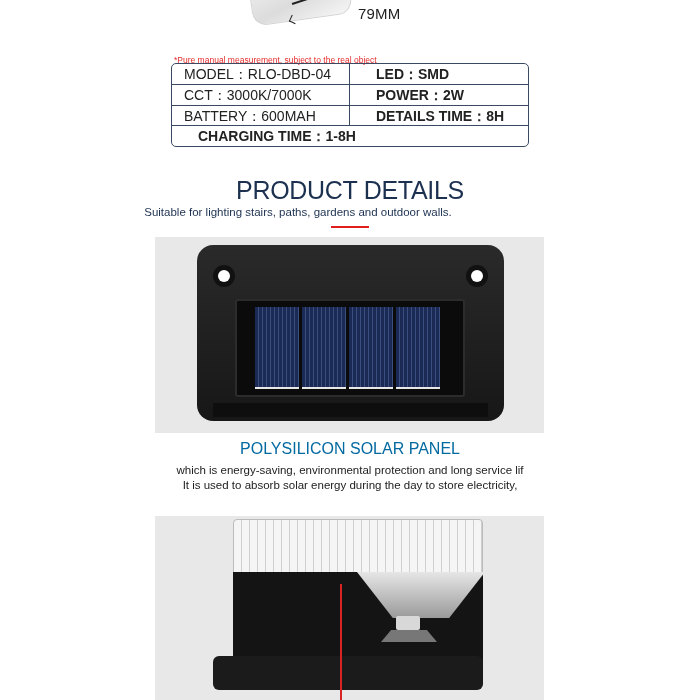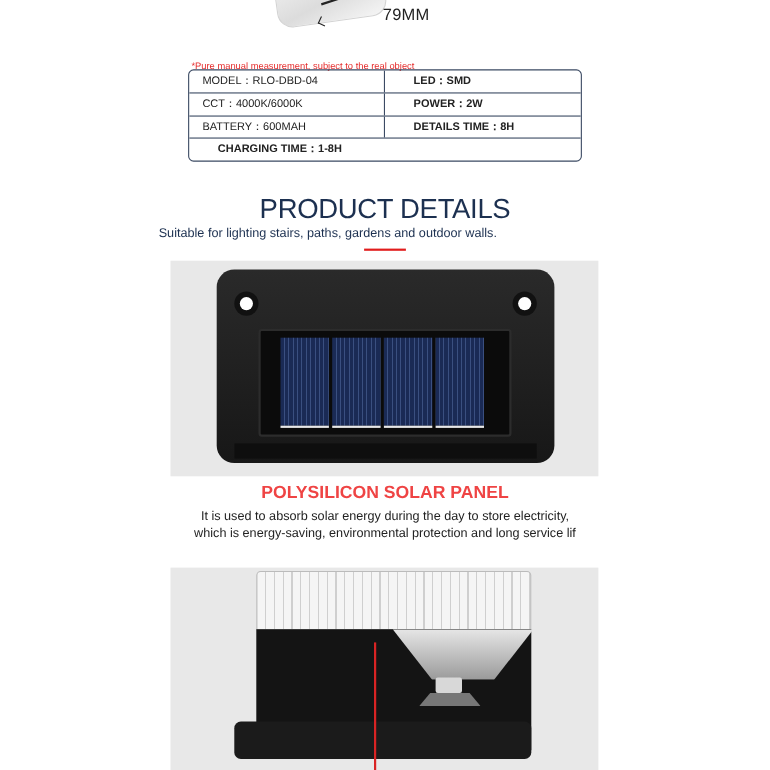--- a/index.html
+++ b/index.html
@@ -4,45 +4,45 @@
 <style>
   * { margin:0; padding:0; box-sizing:border-box; }
   html, body { width:700px; height:700px; overflow:hidden; background:#ffffff; font-family:"Liberation Sans", sans-serif; }
   .page { position:relative; width:700px; height:700px; background:#fff; }
 
   
   .top-product { position:absolute; left:250px; top:-30px; width:100px; height:50px; border-radius:14px;
     background:linear-gradient(160deg,#f3f3f3 0%,#dcdcdc 55%,#f6f6f6 100%); border:1px solid #d3d3d3; transform:rotate(-8deg); }
   .arrow-line { position:absolute; left:292px; top:3px; width:90px; height:1.5px; background:#222; transform-origin:left center; transform:rotate(-18deg); }
   .arrow-head { position:absolute; left:290px; top:16px; width:7px; height:7px; border-left:1.5px solid #222; border-bottom:1.5px solid #222; transform:rotate(25deg); }
-  .dim-label { position:absolute; left:348px; top:5px; font-size:15px; color:#222; letter-spacing:0.2px; }
+  .dim-label { position:absolute; left:358px; top:5px; font-size:15px; color:#222; letter-spacing:0.2px; }
 
   .disclaimer { position:absolute; left:174px; top:55px; font-size:8.5px; color:#e52b2b; }
 
   .spec-table { position:absolute; left:171px; top:63px; width:358px; height:84px; border:1.5px solid #3b4a63; border-radius:5px; overflow:hidden; }
   .spec-row { display:flex; height:20.8px; border-bottom:1px solid #3b4a63; }
   .spec-row:last-child { border-bottom:none; }
-  .spec-cell { flex:none; font-size:10px; color:#222; line-height:20px; padding-left:12px; white-space:nowrap; }
+  .spec-cell { flex:none; font-size:14px; color:#222; line-height:20px; padding-left:12px; white-space:nowrap; }
   .spec-cell.left { width:178px; border-right:1.5px solid #3b4a63; }
   .spec-cell.right { width:178px; padding-left:26px;font-weight:bold; }
 
   .section-title { position:absolute; left:0; top:176px; width:700px; text-align:center; font-size:25px; font-weight:normal; color:#1c3050; letter-spacing:-0.3px; }
   .section-sub { position:absolute; left:0; top:206px; width:596px; text-align:center; font-size:11.5px; color:#1c3050; }
   .red-underline { position:absolute; left:331px; top:226px; width:38px; height:2px; background:#e11d1d; }
 
   .panel-box { position:absolute; left:155px; top:237px; width:389px; height:196px; background:#e8e8e8; }
   .solar-frame { position:absolute; left:42px; top:8px; width:307px; height:176px; background:linear-gradient(180deg,#2a2a2a,#171717); border-radius:16px; }
   .hole { position:absolute; width:22px; height:22px; border-radius:50%; background:#111; }
   .hole::after { content:""; position:absolute; left:5px; top:5px; width:12px; height:12px; border-radius:50%; background:#fff; }
   .solar-window { position:absolute; left:38px; top:54px; width:230px; height:98px; background:#0b0b0b; border:2px solid #2c2c2c; border-radius:3px; }
   .cell { position:absolute; top:6px; width:44px; height:80px; background:repeating-linear-gradient(90deg,#1a2a55 0px,#1a2a55 3px,#3a4f80 3px,#3a4f80 4px); }
   .busbar { position:absolute; top:86px; width:44px; height:2px; background:#e8e8e8; }
   .frame-lip { position:absolute; left:16px; top:158px; width:275px; height:14px; background:#0e0e0e; clip-path:polygon(0 0,100% 0,100% 100%,0 100%); }
 
-  .feature-title { position:absolute; left:0; top:440px; width:700px; text-align:center; font-size:16px; font-weight:bold; color:#ef4444; }
+  .feature-title { position:absolute; left:0; top:440px; width:700px; text-align:center; font-size:16px; font-weight:normal; color:#0369a1; }
   .feature-desc { position:absolute; left:0; top:463px; width:700px; text-align:center; font-size:11.5px; color:#222; line-height:15px; }
 
   .light-box { position:absolute; left:155px; top:516px; width:389px; height:184px; background:#e8e8e8; }
   .diffuser { position:absolute; left:78px; top:3px; width:250px; height:54px; background:repeating-linear-gradient(90deg,#f5f5f5 0px,#f5f5f5 7px,#cfcfcf 7px,#cfcfcf 8px); border:1px solid #bbb; border-radius:4px 4px 0 0; }
   .housing { position:absolute; left:78px; top:56px; width:250px; height:110px; background:#141414; }
   .v-cut { position:absolute; left:124px; top:0; width:128px; height:46px; background:linear-gradient(180deg,#e6e6e6,#9a9a9a); clip-path:polygon(0 0,100% 0,72% 100%,28% 100%); }
   .sensor { position:absolute; left:163px; top:44px; width:24px; height:14px; background:#d8d8d8; border-radius:2px; }
   .sensor-tri { position:absolute; left:148px; top:58px; width:56px; height:12px; background:#777; clip-path:polygon(18% 0,82% 0,100% 100%,0 100%); }
   .base { position:absolute; left:58px; top:140px; width:270px; height:34px; background:#1b1b1b; border-radius:6px; }
   .red-pointer { position:absolute; left:185px; top:68px; width:2px; height:116px; background:#d92424; }
@@ -58,21 +58,21 @@
   <div class="dim-label">79MM</div>
 
   <div class="disclaimer">*Pure manual measurement, subject to the real object</div>
 
   <div class="spec-table">
     <div class="spec-row">
       <div class="spec-cell left">MODEL：RLO-DBD-04</div>
       <div class="spec-cell right">LED：SMD</div>
     </div>
     <div class="spec-row">
-      <div class="spec-cell left">CCT：4000K/6000K</div>
+      <div class="spec-cell left">CCT：3000K/7000K</div>
       <div class="spec-cell right">POWER：2W</div>
     </div>
     <div class="spec-row">
       <div class="spec-cell left">BATTERY：600MAH</div>
       <div class="spec-cell right">DETAILS TIME：8H</div>
     </div>
     <div class="spec-row">
       <div class="spec-cell right">CHARGING TIME：1-8H</div>
     </div>
   </div>
@@ -94,22 +94,22 @@
         <div class="busbar" style="left:65px;"></div>
         <div class="busbar" style="left:112px;"></div>
         <div class="busbar" style="left:159px;"></div>
       </div>
       <div class="frame-lip"></div>
     </div>
   </div>
 
   <div class="feature-title">POLYSILICON SOLAR PANEL</div>
   <div class="feature-desc">
+    <div>which is energy-saving, environmental protection and long service lif</div>
     <div>It is used to absorb solar energy during the day to store electricity,</div>
-    <div>which is energy-saving, environmental protection and long service lif</div>
   </div>
 
   <div class="light-box">
     <div class="diffuser"></div>
     <div class="housing">
       <div class="v-cut"></div>
       <div class="sensor"></div>
       <div class="sensor-tri"></div>
     </div>
     <div class="base"></div>

